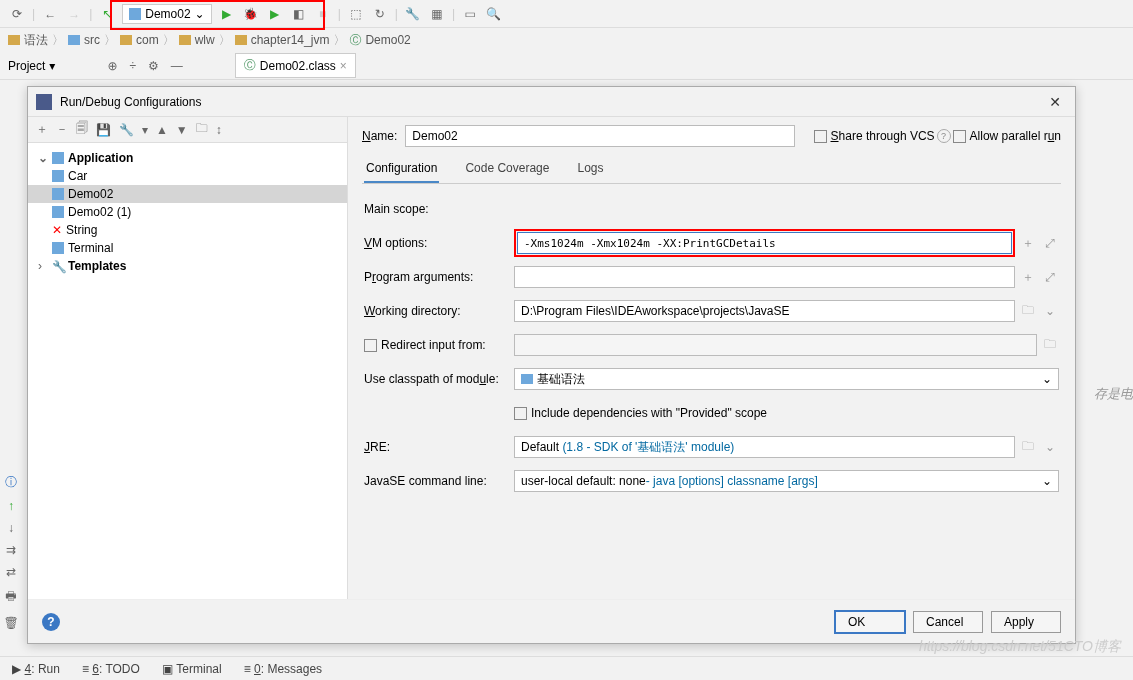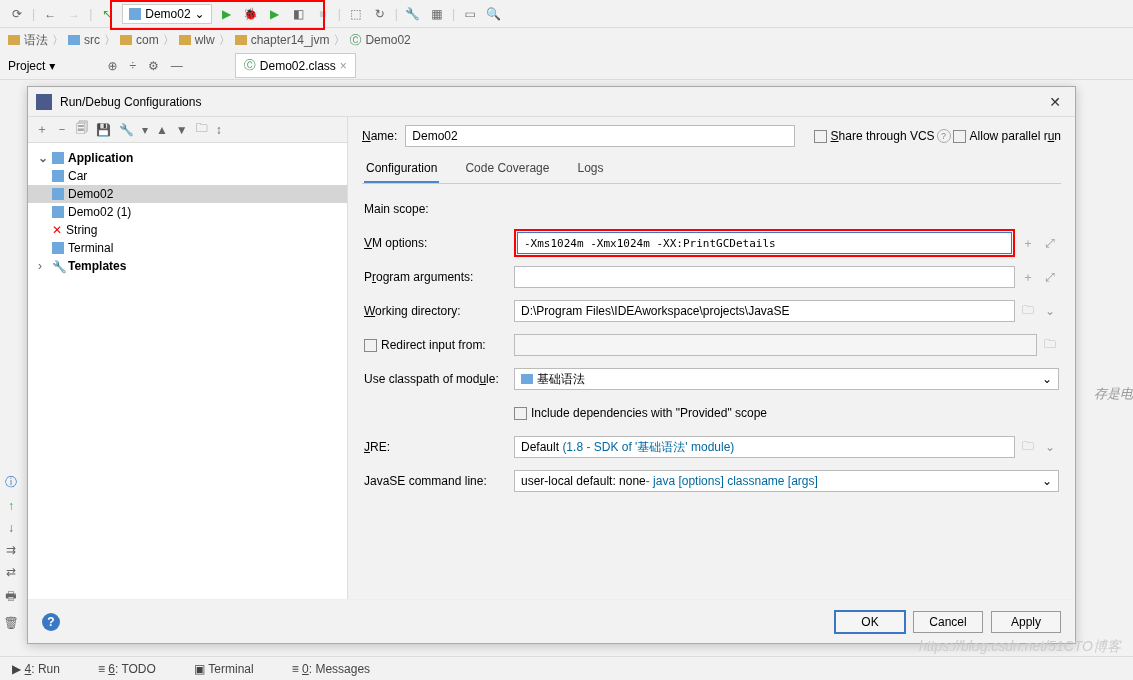--- a/index.html
+++ b/index.html
@@ -59,24 +59,24 @@
 .form-row .lbl u { text-decoration: underline; }
 .form-row .field { flex: 1; display: flex; align-items: center; gap: 4px; }
 .txt-input { flex: 1; border: 1px solid #bbb; padding: 3px 6px; background: #fff; height: 22px; }
 .txt-input.combo { display: flex; align-items: center; }
 .ellips-btn { width: 24px; height: 22px; border: 1px solid #bbb; background: #f5f5f5; text-align: center; line-height: 18px; }
 .icon-right { width: 18px; color: #999; text-align: center; }
 .red-box2 { border: 2px solid red; padding: 1px; position: relative; }
 
 .dialog-buttons { height: 44px; display: flex; align-items: center; justify-content: flex-end; gap: 8px; padding: 0 14px; background: #f2f2f2; border-top: 1px solid #eee; }
 .dialog-buttons .help { margin-right: auto; width: 18px; height: 18px; background: #3b78c4; border-radius: 50%; color: #fff; display: flex; align-items: center; justify-content: center; font-weight: bold; }
-.btn { min-width: 70px; padding: 3px 12px; border: 1px solid #999; background: #f5f5f5; text-align: center; }
+.btn { min-width: 70px; padding: 3px 12px; border: 1px solid #999; background: #f5f5f5; text-align: left; }
 .btn.primary { border: 1px solid #3b78c4; outline: 1px solid #3b78c4; }
 
-.status-bar { position: absolute; left: 0; bottom: 0; height: 24px; width: 100%; background: #f2f2f2; border-top: 1px solid #ddd; display: flex; align-items: center; gap: 38px; padding: 0 12px; font-size: 12px; color: #444; }
+.status-bar { position: absolute; left: 0; bottom: 0; height: 24px; width: 100%; background: #f2f2f2; border-top: 1px solid #ddd; display: flex; align-items: center; gap: 22px; padding: 0 12px; font-size: 12px; color: #444; }
 .status-bar span u { text-decoration: underline; }
 
 .watermark { position: absolute; right: 12px; bottom: 24px; color: #ccc; font-size: 14px; font-style: italic; pointer-events: none; }
 .bg-note { position: absolute; right: 0; top: 385px; color: #999; font-style: italic; font-size: 13px; }
 .sep { color: #ccc; }
 .hint { color: #0369a1; }
 </style>
 </head>
 <body>
 

